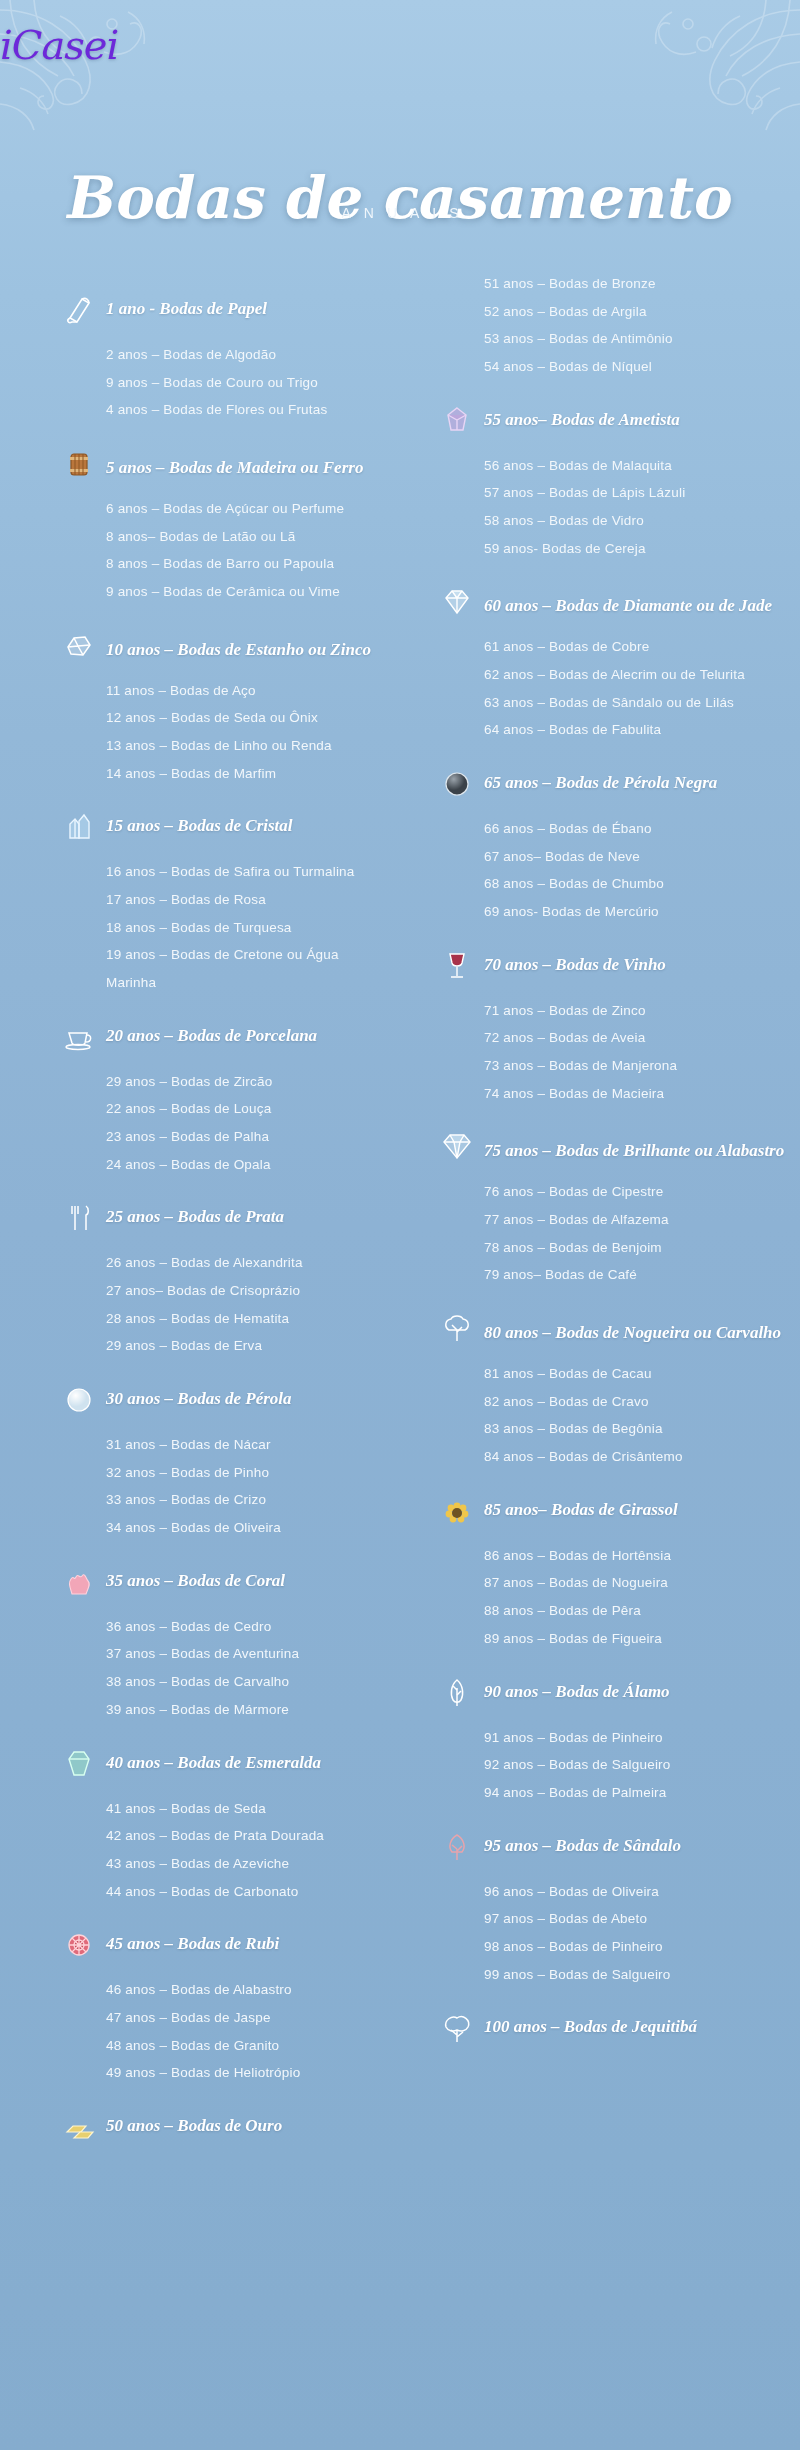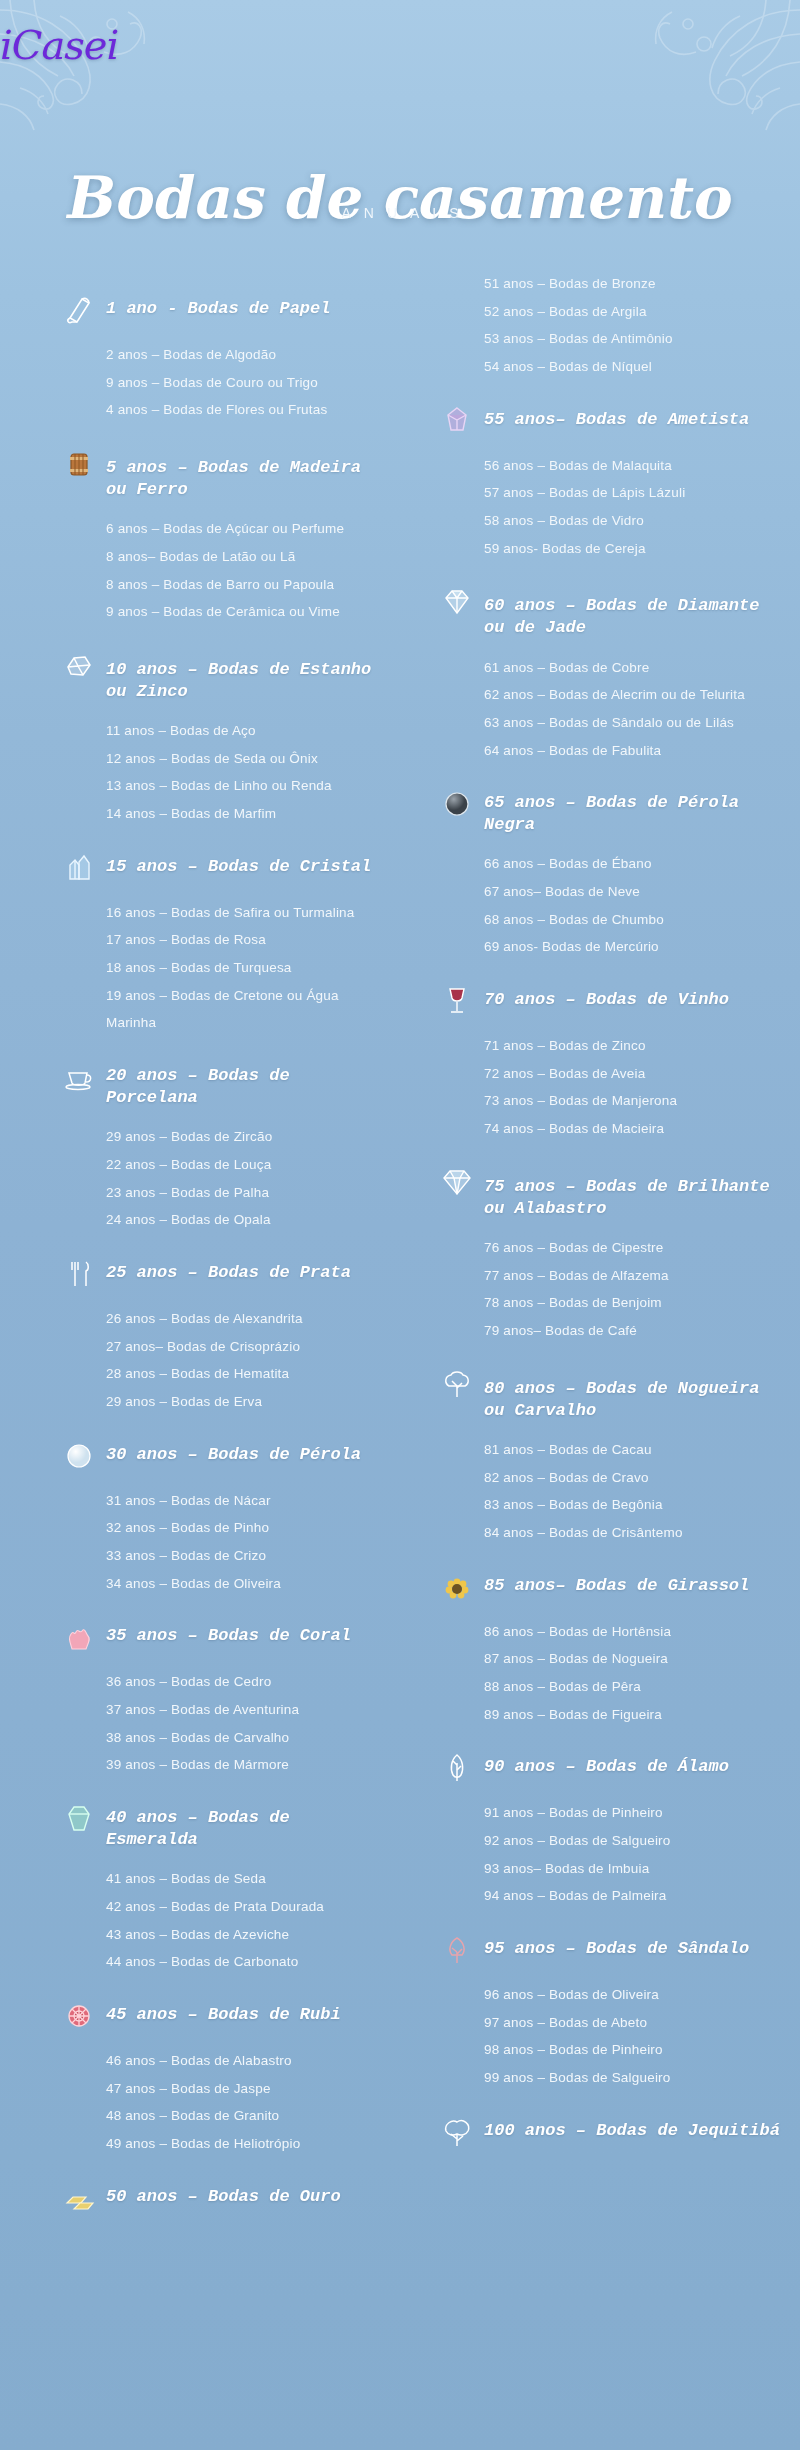--- a/index.html
+++ b/index.html
@@ -90,21 +90,21 @@
     margin: 26px 0 14px 0;
   }
   .milestone .ico {
     flex: 0 0 34px;
     width: 34px;
     height: 34px;
     margin-top: -3px;
     display: block;
   }
   .milestone .mtext {
-    font-family: Liberation Mono, monospace;
+    font-family: Liberation Serif, serif;
     font-style: italic;
     font-weight: bold;
     font-size: 17px;
     line-height: 1.3;
     color: #ffffff;
     text-shadow: 0 1px 2px rgba(60,90,120,.3);
     padding-top: 2px;
   }
   .milestone.tight .mtext { padding-top: 7px; }
 
@@ -466,21 +466,20 @@
               <path d="M17 30 L17 12"></path>
               <path d="M17 4 C11 9 10 18 13 24 C15 27 19 27 21 24 C24 18 23 9 17 4 Z"></path>
               <path d="M17 14 L13 10 M17 19 L21 15"></path>
             </g>
           </svg></span>
         <span class="mtext">90 anos – Bodas de Álamo</span>
       </div>
       <ul class="years">
         <li>91 anos – Bodas de Pinheiro</li>
         <li>92 anos  – Bodas de Salgueiro</li>
-        <li>93 anos– Bodas de Imbuia</li>
         <li>94 anos – Bodas de Palmeira</li>
       </ul>
       <div class="milestone">
         <span class="ico"><svg viewBox="0 0 34 34">
             <g fill="none" stroke="#e7a4ac" stroke-width="1.5">
               <path d="M17 30 L17 19"></path>
               <path d="M17 5 C10 9 8 17 12 22 L22 22 C26 17 24 9 17 5 Z"></path>
               <path d="M17 19 L12 15 M17 21 L22 16"></path>
             </g>
           </svg></span>

